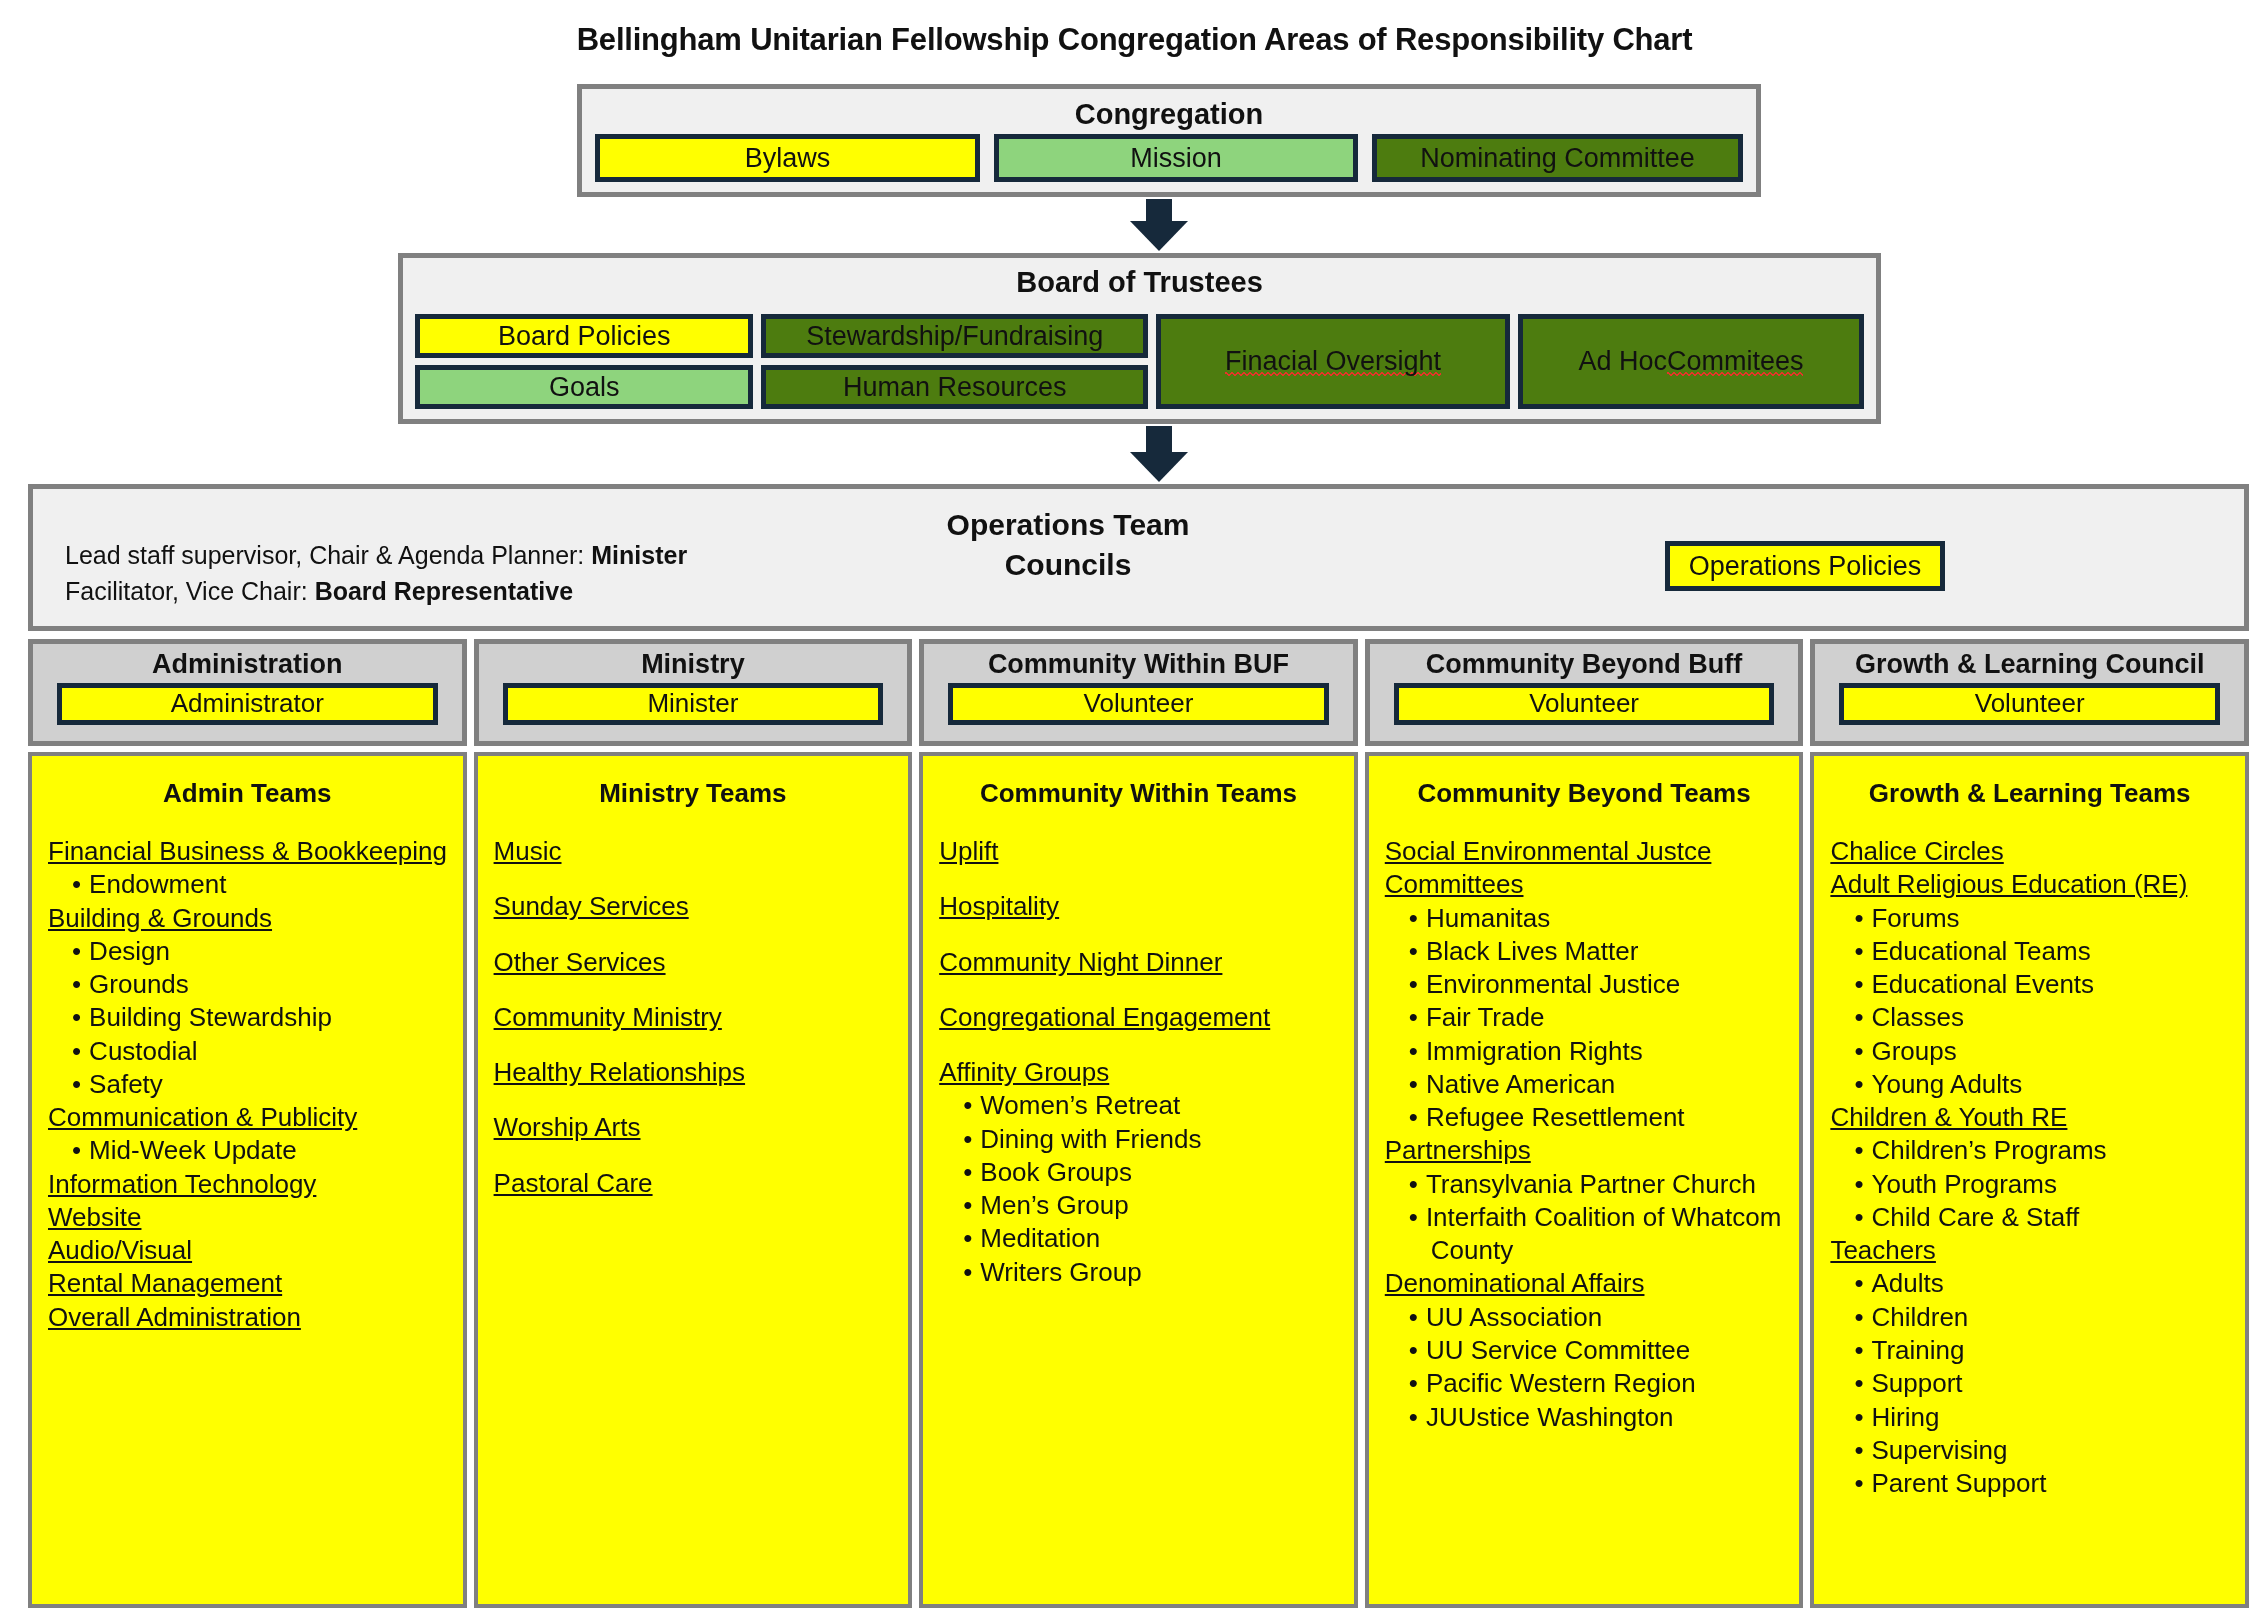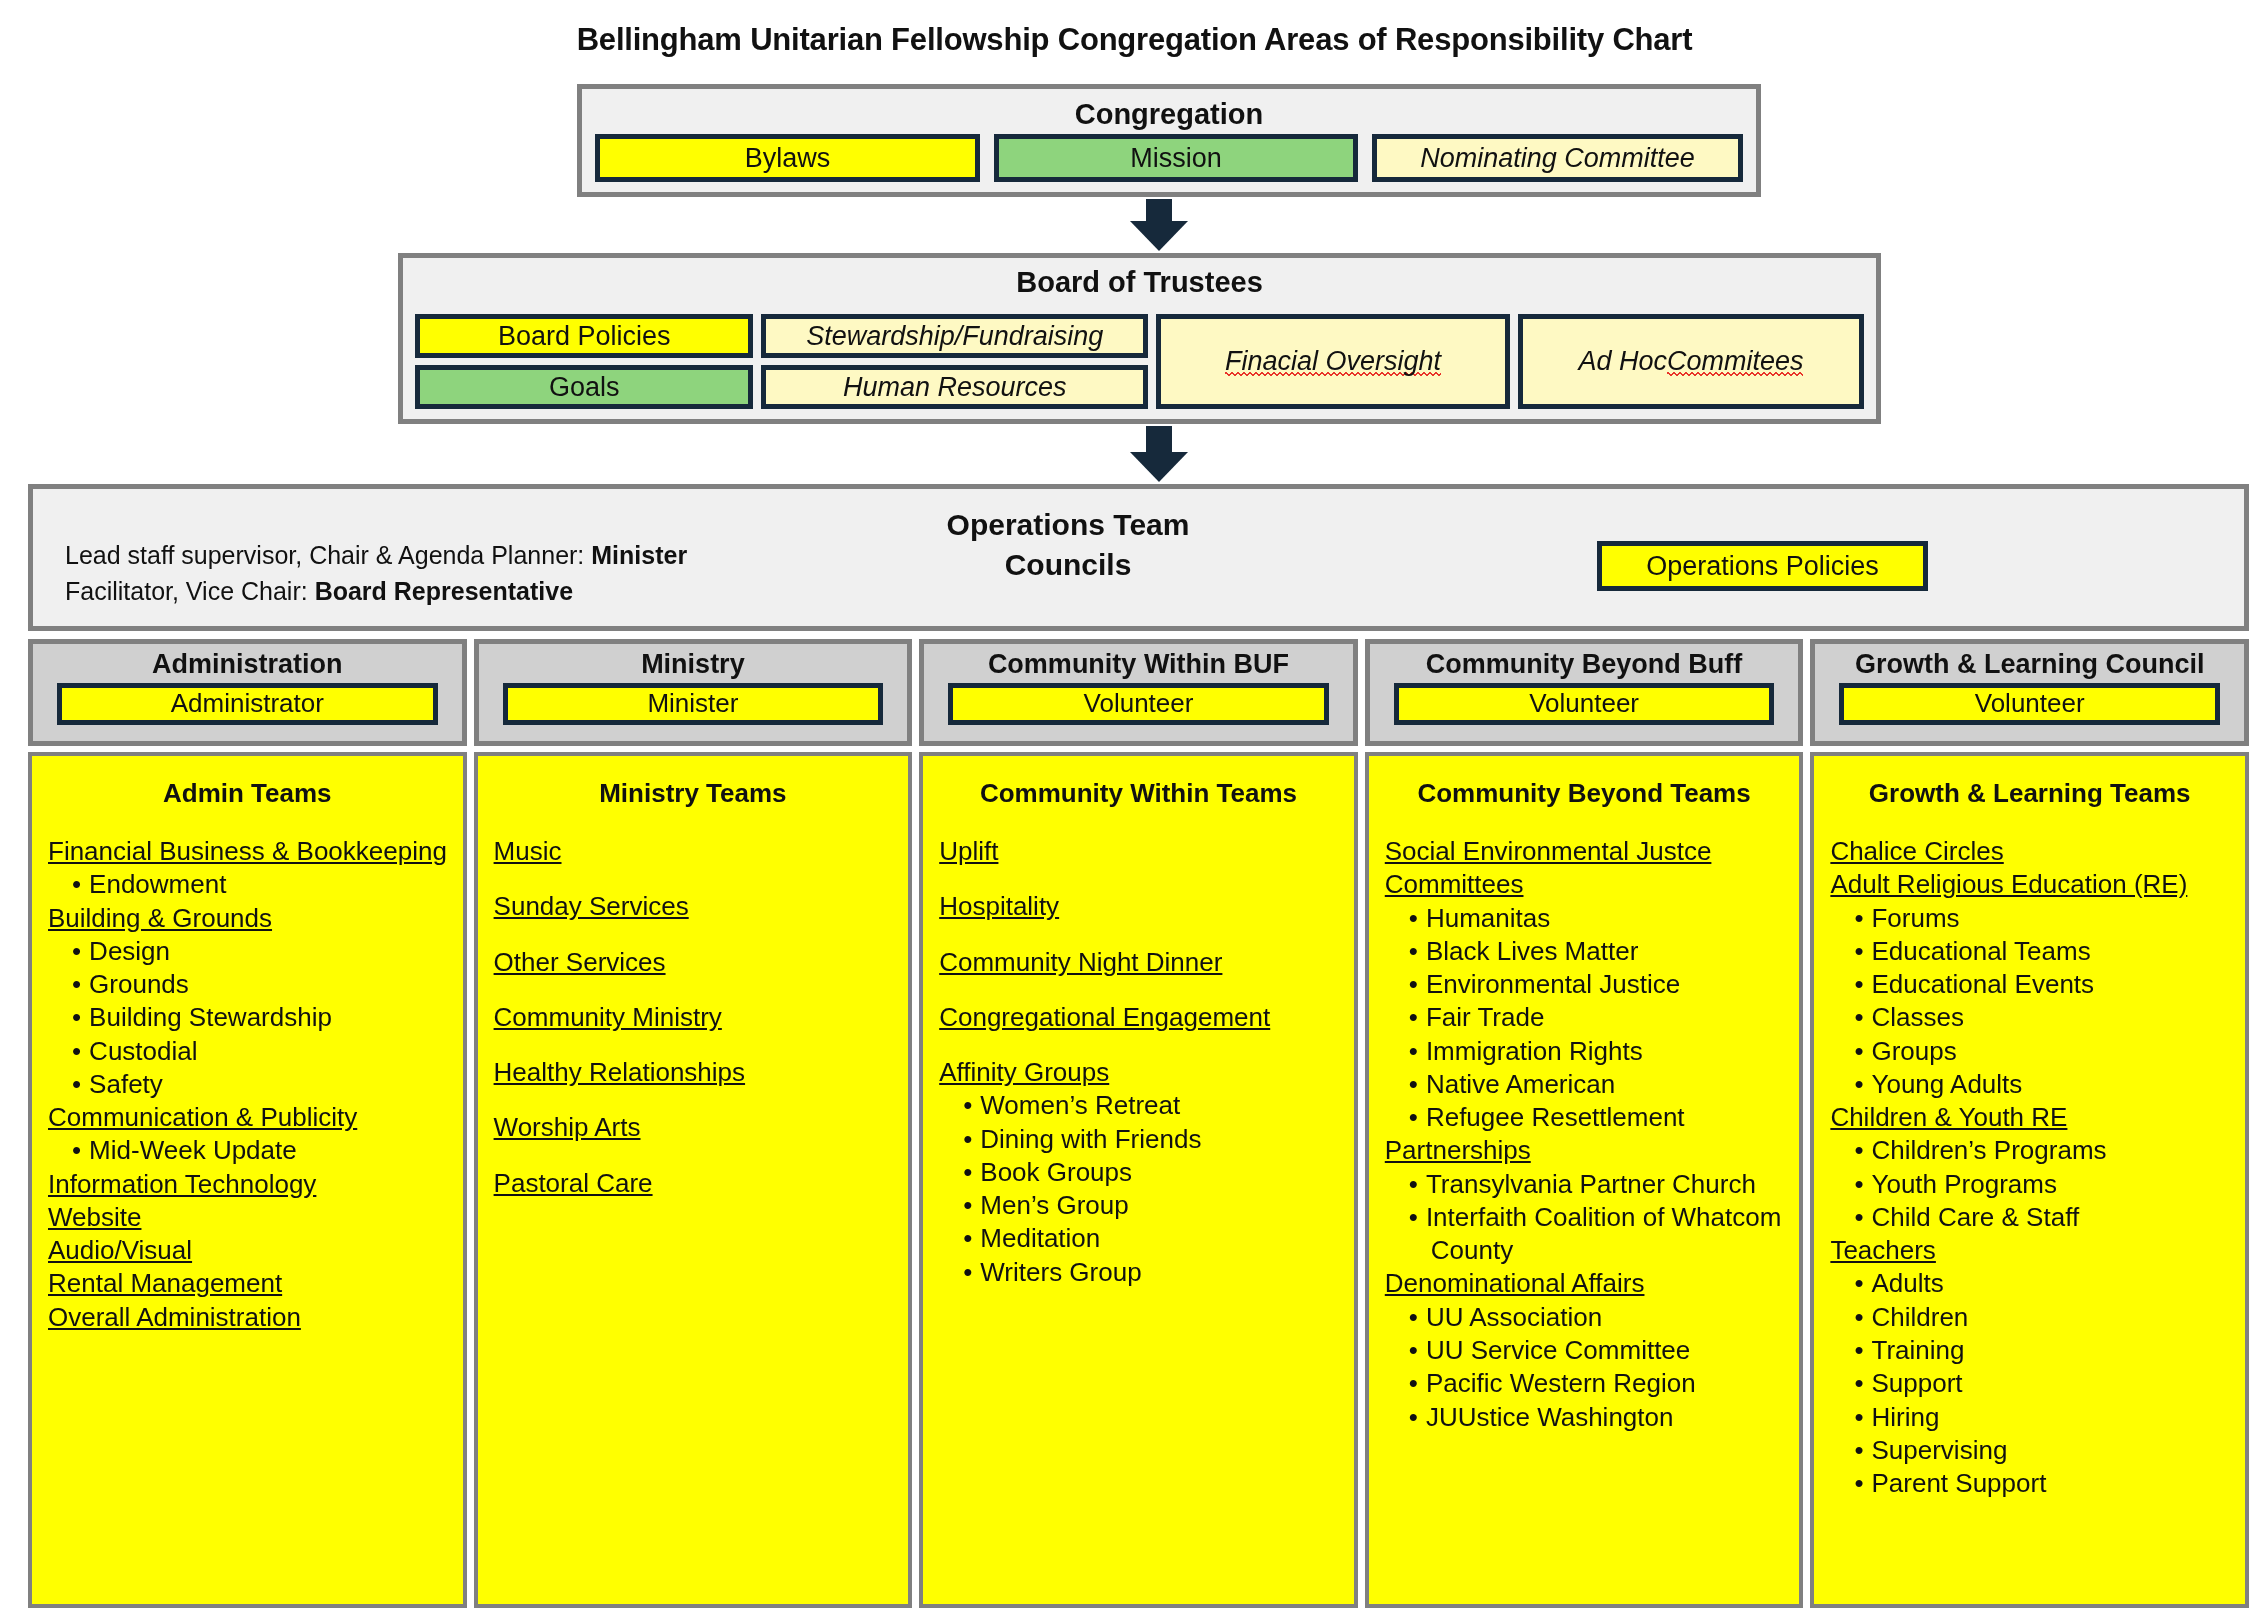--- a/index.html
+++ b/index.html
@@ -46,21 +46,21 @@
     display: flex;
     align-items: center;
     justify-content: center;
     text-align: center;
     color: #111111;
     font-size: 27px;
     line-height: 1.05;
   }
   .chip.yellow { background: #ffff00; }
   .chip.green  { background: #8ed47d; }
-  .chip.salmon { background: #fef9c3; font-style: italic; }
+  .chip.salmon { background: #4d7c0f; }
 
   
   .misspell {
     position: relative;
     display: inline-block;
     padding-bottom: 1px;
     background-image:
       linear-gradient(45deg, transparent 40%, #e8342a 40%, #e8342a 60%, transparent 60%),
       linear-gradient(-45deg, transparent 40%, #e8342a 40%, #e8342a 60%, transparent 60%);
     background-size: 6px 4px;
@@ -120,22 +120,22 @@
     position: absolute; left: 32px; top: 48px;
     font-size: 25px; color: #111111; line-height: 1.45;
   }
   #ops .ops-left b { font-weight: bold; }
   #ops .ops-heading {
     position: absolute; left: 876px; top: 16px;
     width: 318px; text-align: center;
     font-size: 30px; font-weight: bold; color: #111111; line-height: 1.33;
   }
   #ops .ops-policy {
-    position: absolute; left: 1564px; top: 52px;
-    width: 331px; height: 50px;
+    position: absolute; left: 1632px; top: 52px;
+    width: 280px; height: 50px;
   }
 
   
   #council-row {
     position: absolute; left: 28px; top: 639px;
     width: 2221px; height: 107px;
     display: flex; gap: 7px;
   }
   .council-head {
     flex: 1;

